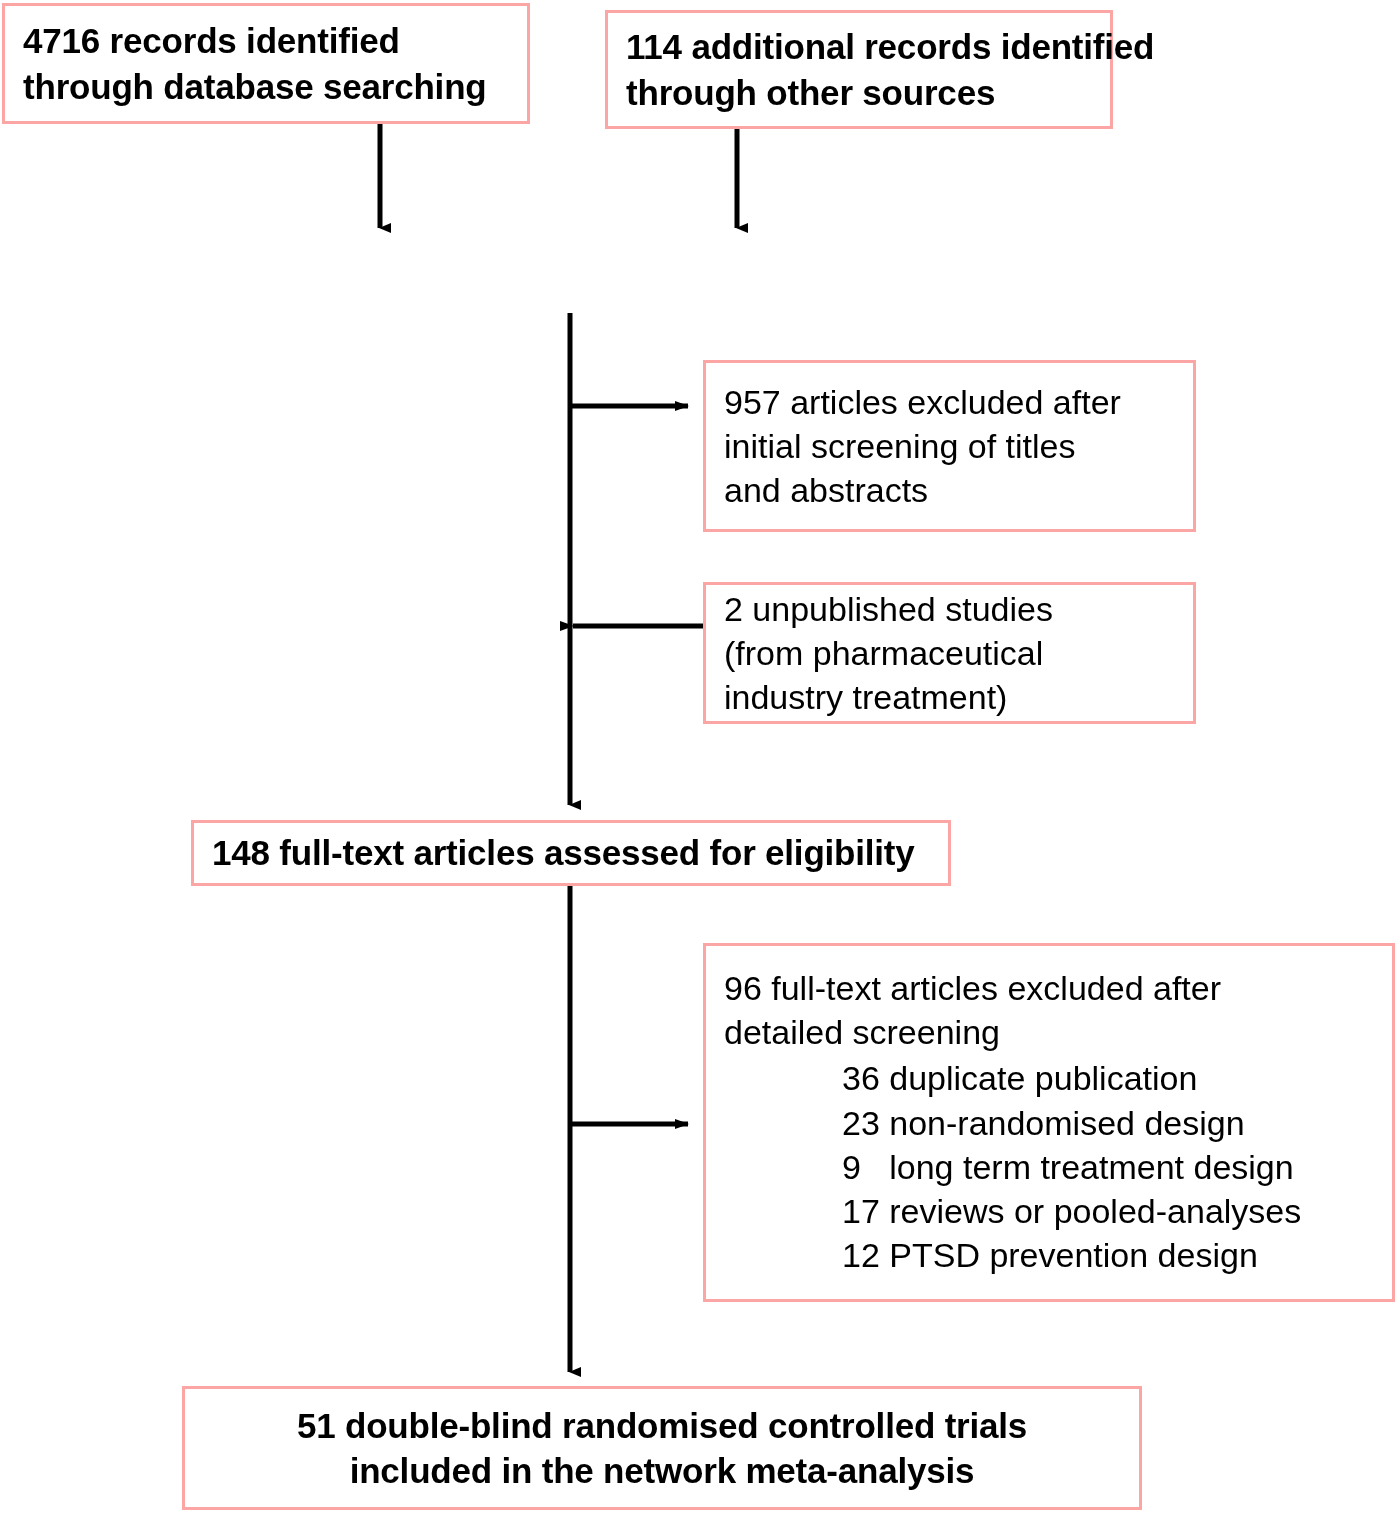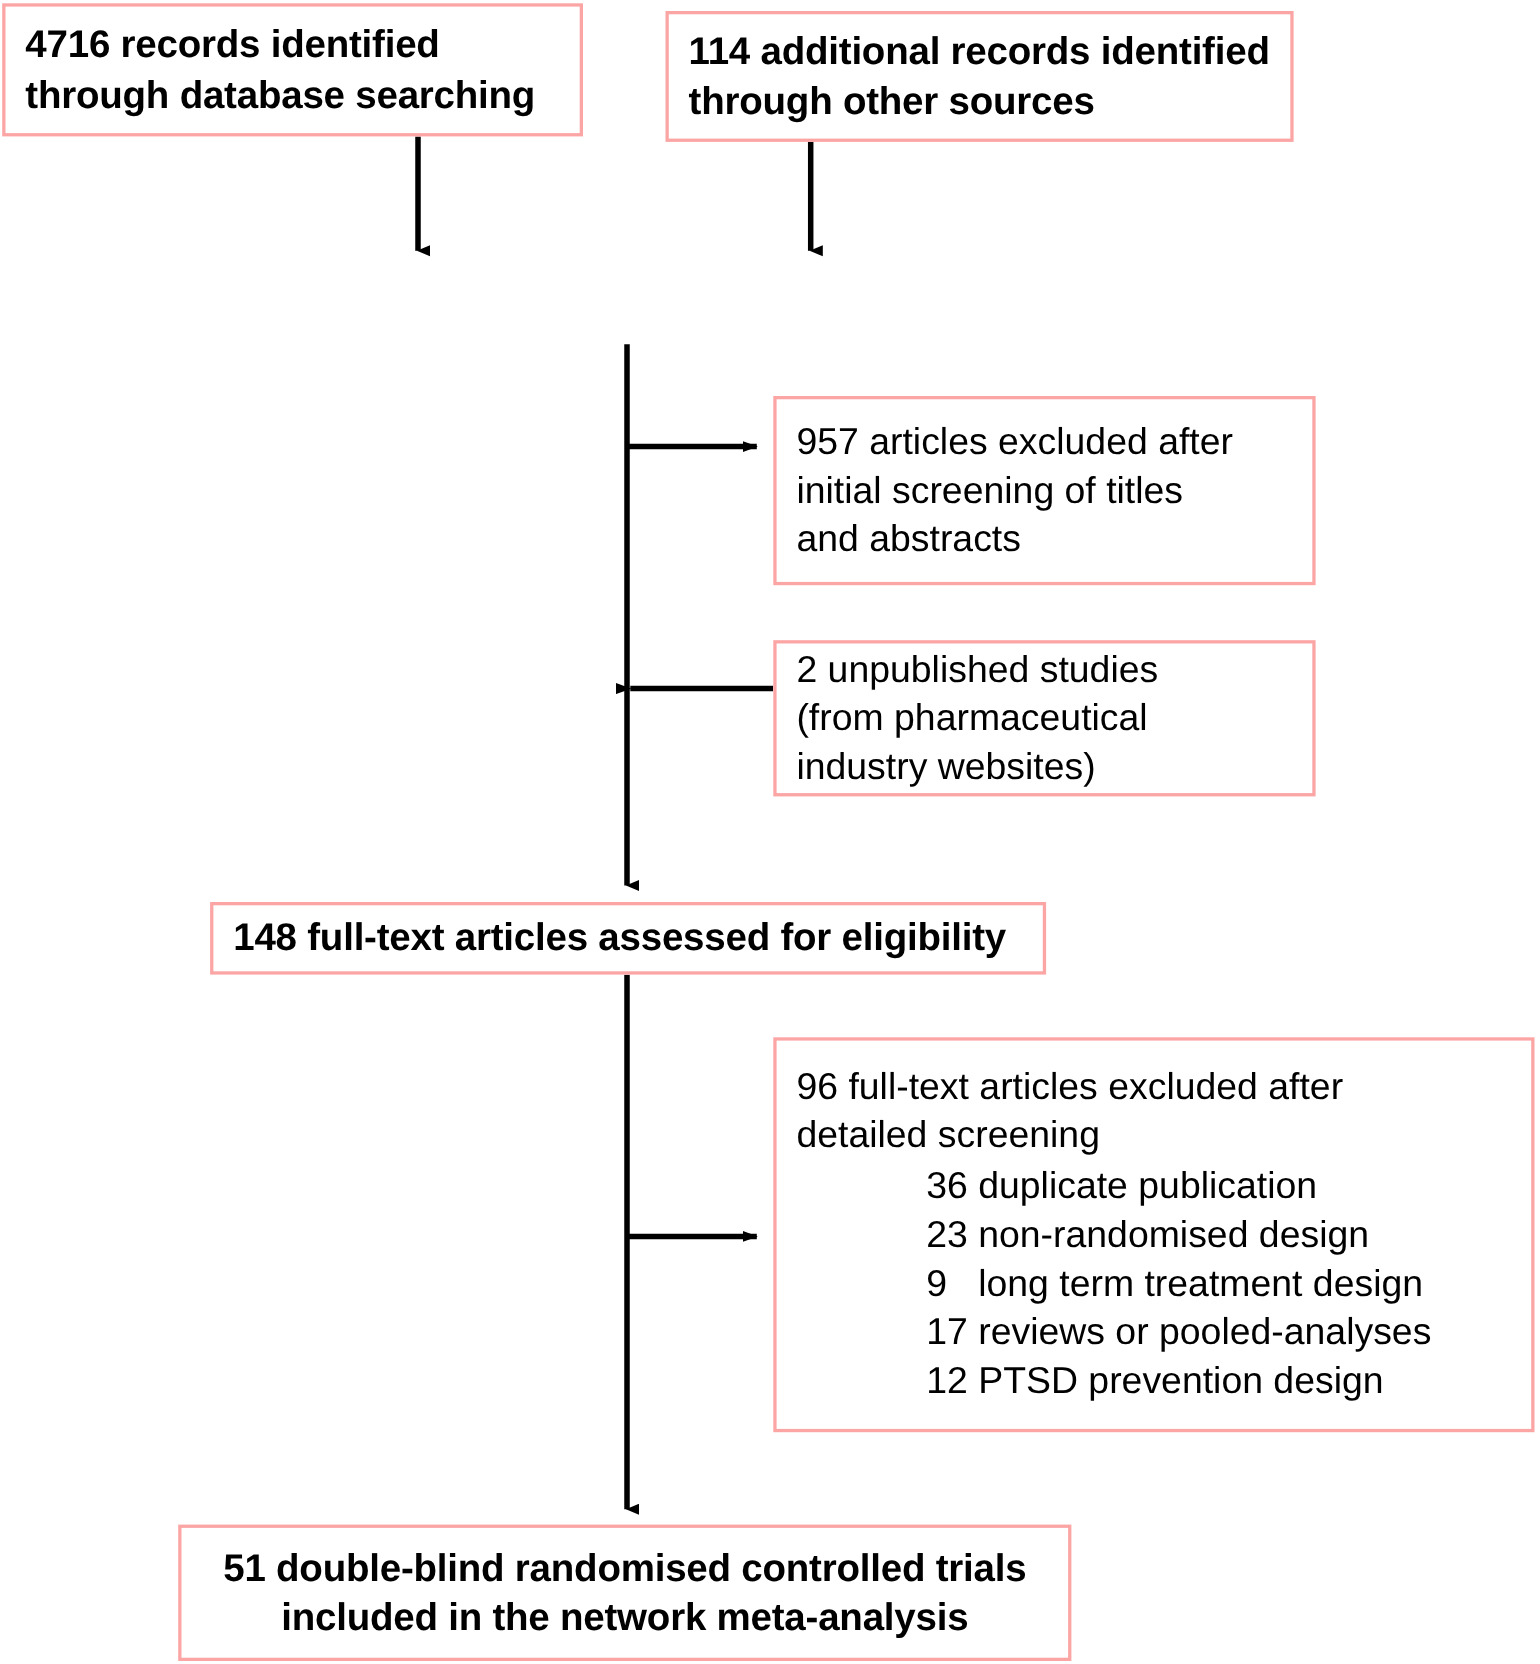--- a/index.html
+++ b/index.html
@@ -115,52 +115,52 @@
     <g>
       <line x1="570" y1="1124" x2="688" y2="1124" stroke="#000000" stroke-width="5" marker-end="url(#arrowRight)"></line>
     </g>
   </svg>
 
   <div class="box bold-box left pad-l" style="left:2px; top:3px; width:528px; height:121px;">
     <span class="line">4716 records identified</span>
     <span class="line">through database searching</span>
   </div>
 
-  <div class="box bold-box left pad-l" style="left:605px; top:10px; width:571px; height:119px;">
+  <div class="box bold-box left pad-l" style="left:605px; top:10px; width:508px; height:119px;">
     <span class="line">114 additional records identified</span>
     <span class="line">through other sources</span>
   </div>
 
 
   <div class="box plain-box pad-l" style="left:703px; top:360px; width:493px; height:172px;">
     <span class="line">957 articles excluded after</span>
     <span class="line">initial screening of titles</span>
     <span class="line">and abstracts</span>
   </div>
 
   <div class="box plain-box pad-l" style="left:703px; top:582px; width:493px; height:142px;">
     <span class="line">2 unpublished studies</span>
     <span class="line">(from pharmaceutical</span>
-    <span class="line">industry websites)</span>
+    <span class="line">industry treatment)</span>
   </div>
 
   <div class="box bold-box left pad-l" style="left:191px; top:820px; width:760px; height:66px;">
     <span class="line">148 full-text articles assessed for eligibility</span>
   </div>
 
   <div class="box plain-box pad-l" style="left:703px; top:943px; width:692px; height:359px; justify-content:flex-start; padding-top:20px;">
     <span class="line">96 full-text articles excluded after</span>
     <span class="line">detailed screening</span>
     <div class="sub-list">
       <span class="line">36 duplicate publication</span>
       <span class="line">23 non-randomised design</span>
       <span class="line">9   long term treatment design</span>
       <span class="line">17 reviews or pooled-analyses</span>
       <span class="line">12 PTSD prevention design</span>
     </div>
   </div>
 
-  <div class="box bold-box center pad-c" style="left:162px; top:1386px; width:812px; height:124px;">
+  <div class="box bold-box center pad-c" style="left:182px; top:1386px; width:960px; height:124px;">
     <span class="line">51 double-blind randomised controlled trials</span>
     <span class="line">included in the network meta-analysis</span>
   </div>
 
 </div>
 
 </body></html>

